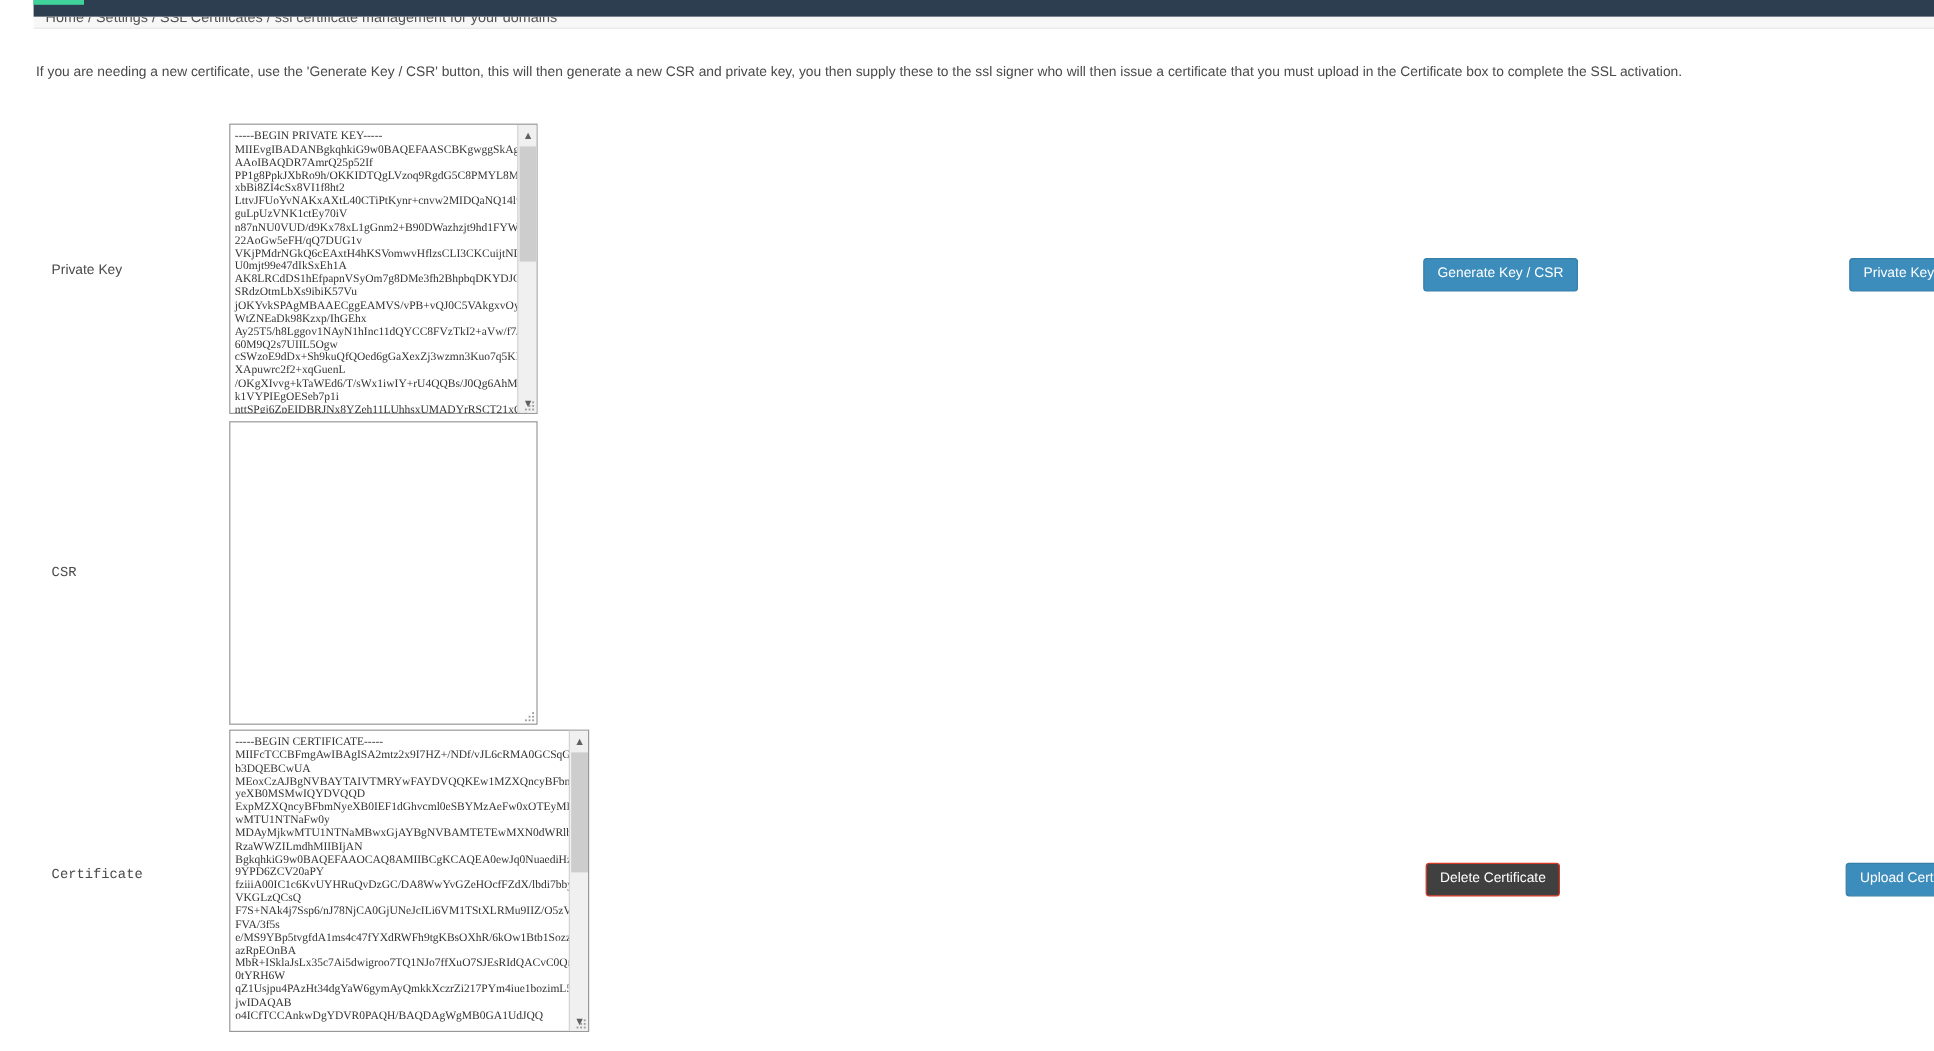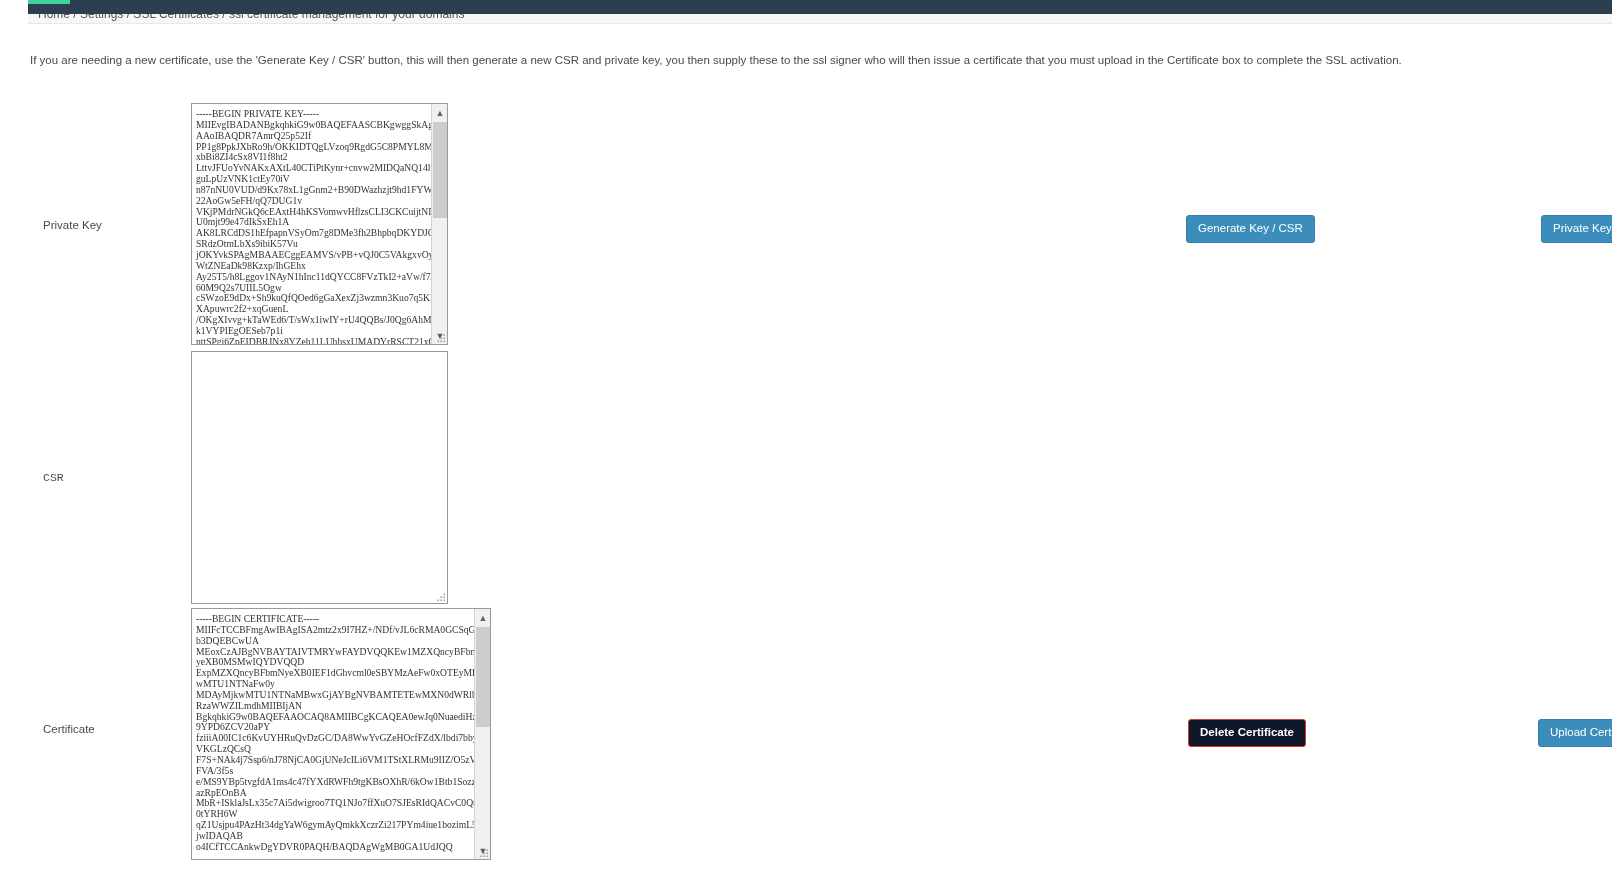--- a/index.html
+++ b/index.html
@@ -156,21 +156,21 @@
     border-radius: 3px;
     font-size: 11.5px;
     font-family: "Liberation Sans", sans-serif;
     color: #fff;
     padding: 6px 11px 7px 11px;
     cursor: pointer;
     line-height: 13px;
     white-space: nowrap;
   }
   .btn-blue { background: #3c8dbc; border-color: #367fa9; }
-  .btn-red  { background: #0f172a; border-color: #d73925; font-weight: bold; }
+  .btn-red  { background: #404040; border-color: #d73925; }
 </style>
 </head>
 <body>
 
 <div id="page">
 
   <div class="topbar">
     <div class="topbar-accent"></div>
   </div>
   <div class="breadcrumb-strip">
@@ -233,21 +233,21 @@
             <rect x="7.5" y="4.5" width="1.5" height="1.5"></rect>
             <rect x="1.5" y="7.5" width="1.5" height="1.5"></rect>
             <rect x="4.5" y="7.5" width="1.5" height="1.5"></rect>
             <rect x="7.5" y="7.5" width="1.5" height="1.5"></rect>
           </g>
         </svg>
       </div>
     </div>
 
     <div class="row">
-      <div class="row-label" style="top:623px;">Certificate</div>
+      <div class="row-label" style="top:623px;font-family:Liberation Mono, monospace;">Certificate</div>
 
       <div class="ta-wrap" style="top:508px; width:300px; height:252px;">
         <textarea class="code" spellcheck="false" placeholder="" style="">-----BEGIN CERTIFICATE-----
 MIIFcTCCBFmgAwIBAgISA2mtz2x9I7HZ+/NDf/vJL6cRMA0GCSqGSIb3DQEBCwUA
 MEoxCzAJBgNVBAYTAIVTMRYwFAYDVQQKEw1MZXQncyBFbmNyeXB0MSMwIQYDVQQD
 ExpMZXQncyBFbmNyeXB0IEF1dGhvcml0eSBYMzAeFw0xOTEyMDEwMTU1NTNaFw0y
 MDAyMjkwMTU1NTNaMBwxGjAYBgNVBAMTETEwMXN0dWRlbnRzaWWZILmdhMIIBIjAN
 BgkqhkiG9w0BAQEFAAOCAQ8AMIIBCgKCAQEA0ewJq0NuaediHzz9YPD6ZCV20aPY
 fziiiA00IC1c6KvUYHRuQvDzGC/DA8WwYvGZeHOcfFZdX/lbdi7bbyRVKGLzQCsQ
 F7S+NAk4j7Ssp6/nJ78NjCA0GjUNeJcILi6VM1TStXLRMu9IIZ/O5zVNFVA/3f5s

